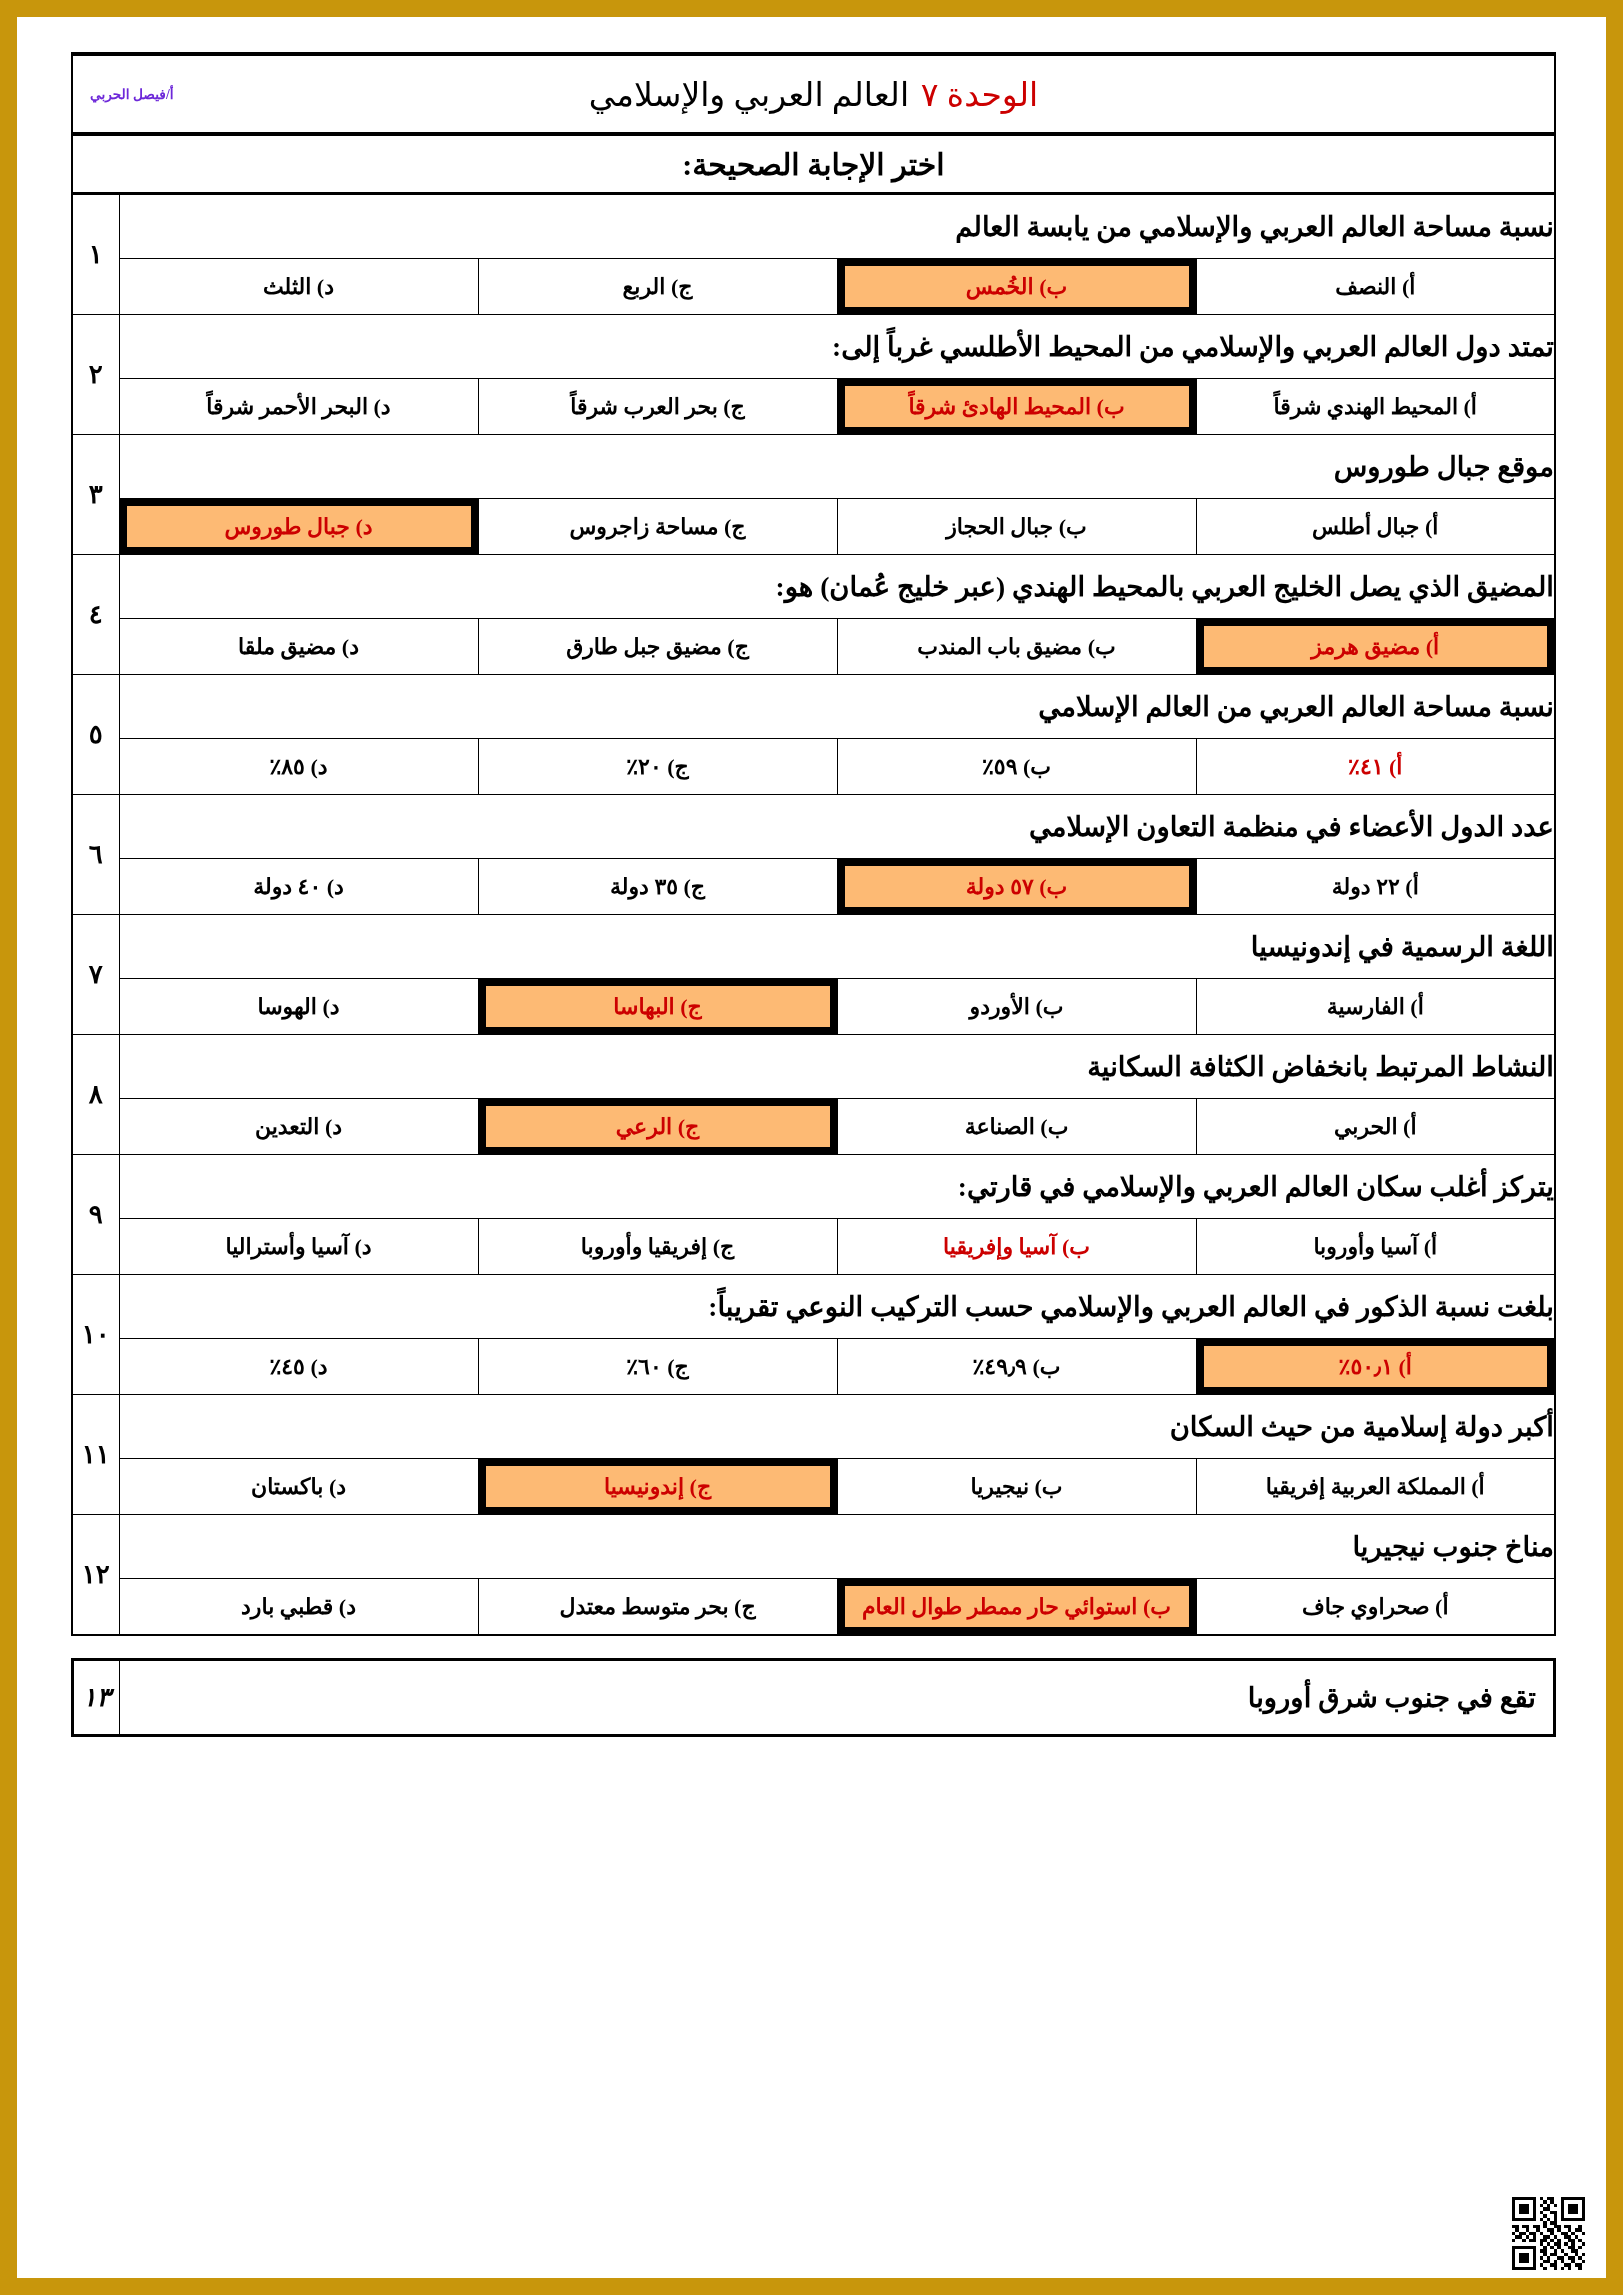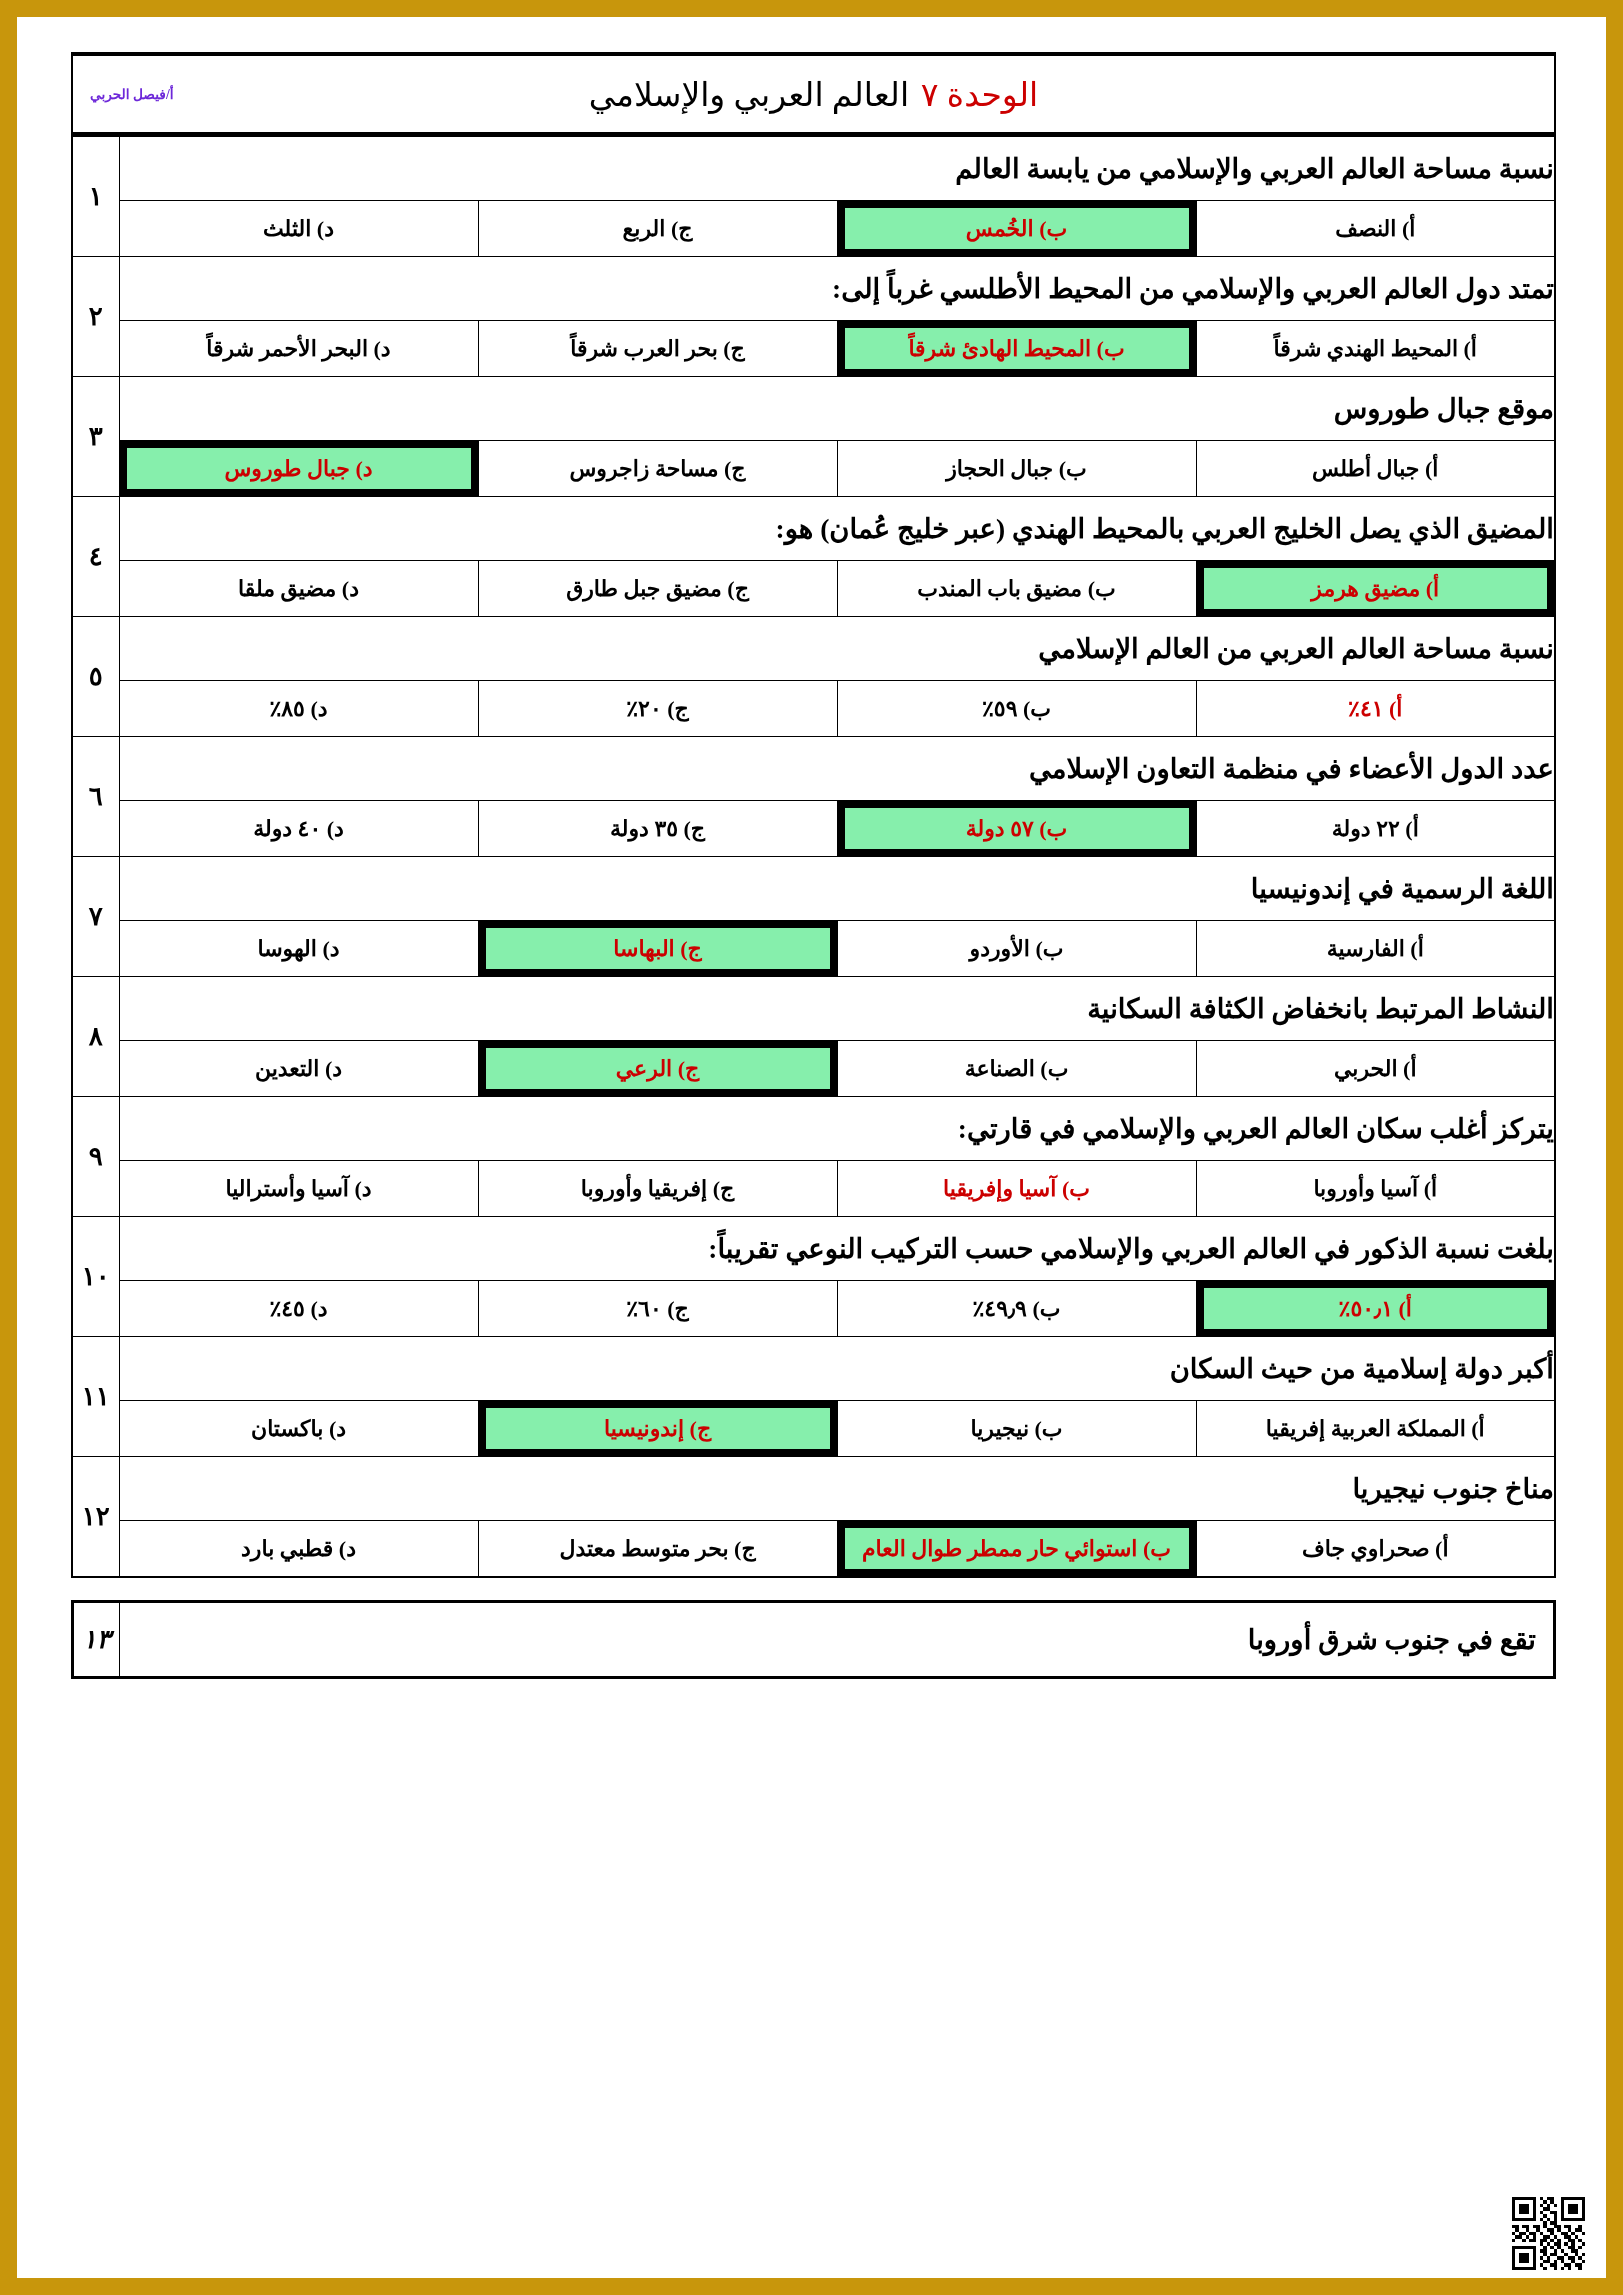--- a/index.html
+++ b/index.html
@@ -143,21 +143,21 @@
   .opt-inner {
     display: flex;
     align-items: center;
     justify-content: center;
     width: 100%;
     height: 100%;
     box-sizing: border-box;
   }
   td.opt.boxed .opt-inner {
     border: 7.9px solid #000000;
-    background: #86efac;
+    background: #fdba74;
   }
   td.opt.boxed {
     padding: 0;
   }
   td.opt .opt-text {
     display: block;
     padding: 0 2.6px;
   }
 
   
@@ -211,20 +211,23 @@
 
   <div class="content">
 
     <div class="header-box">
       <div class="teacher-name">أ/فيصل الحربي</div>
       <div class="header-title">
         <span class="unit">الوحدة ٧</span><span class="subject">العالم العربي والإسلامي</span>
       </div>
     </div>
 
+    <div class="instruction-row">
+      <div class="instruction-text">اختر الإجابة الصحيحة:</div>
+    </div>
 
     <table class="quiz">
       <tbody id="quiz-body">
           <tr>
             <td class="stem" colspan="4">نسبة مساحة العالم العربي والإسلامي من يابسة العالم</td>
             <td class="qnum" rowspan="2">١</td>
           </tr>
           <tr>
             <td class="opt">
               <div class="opt-inner">

